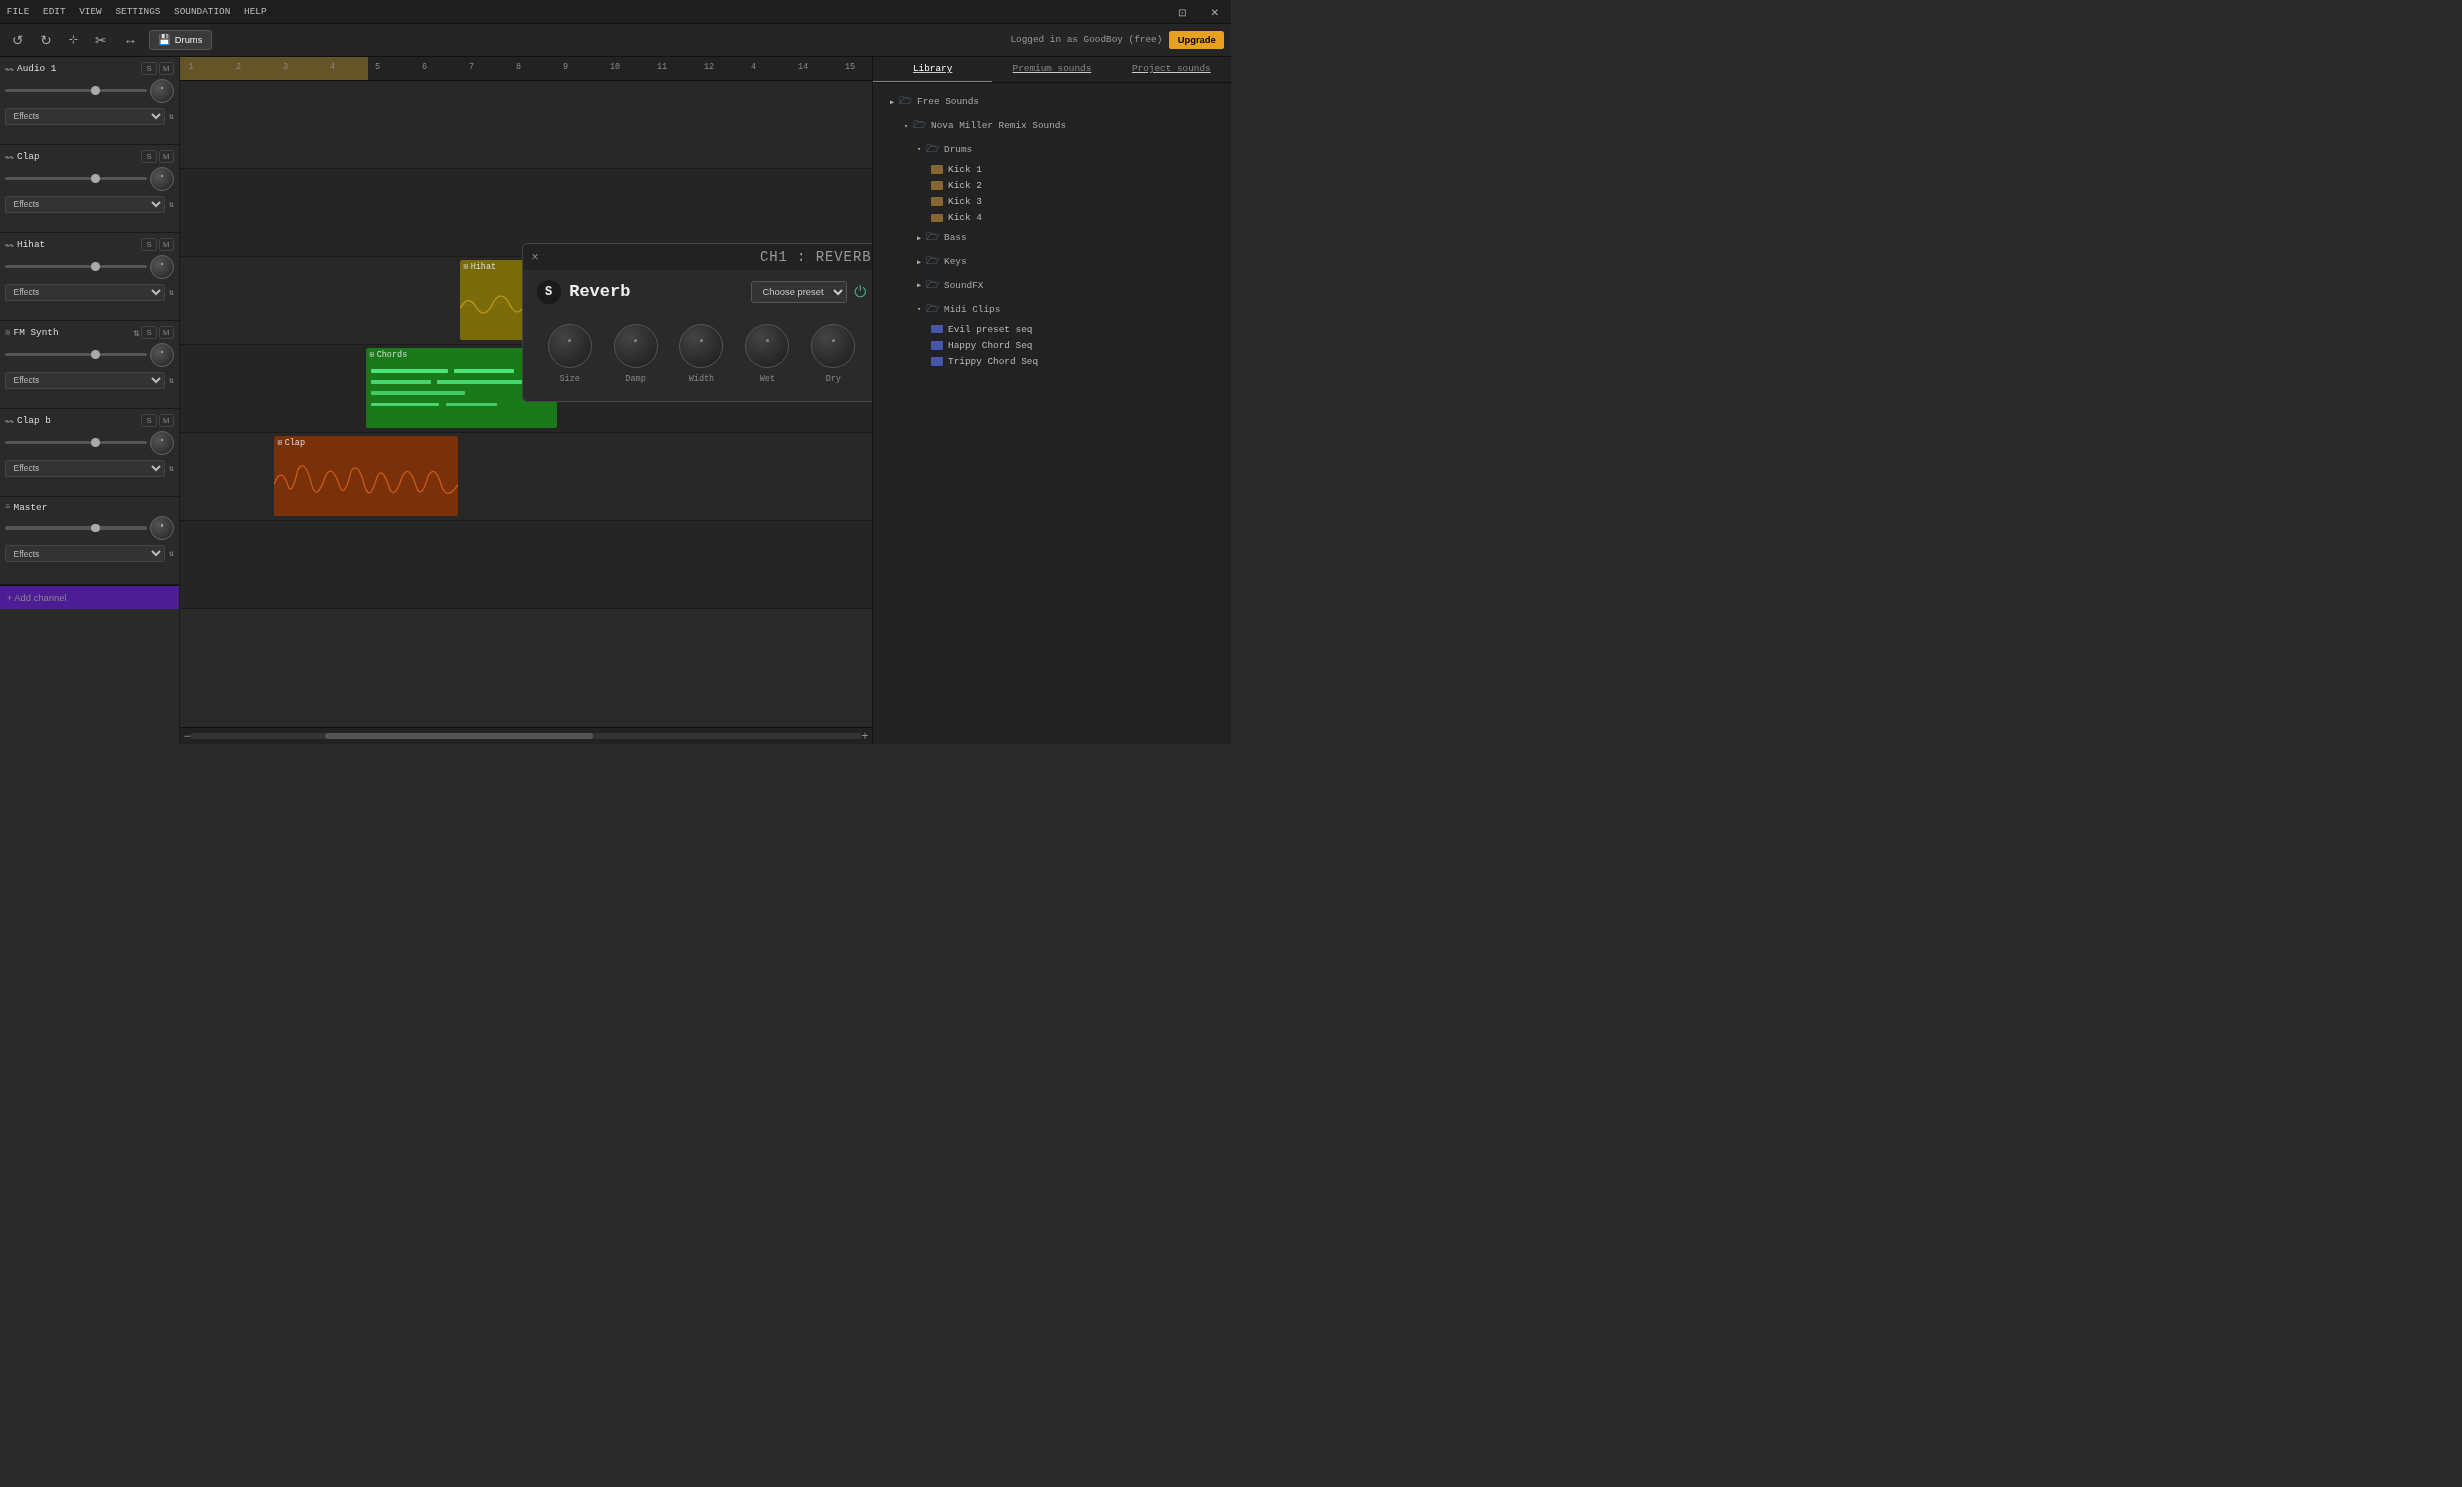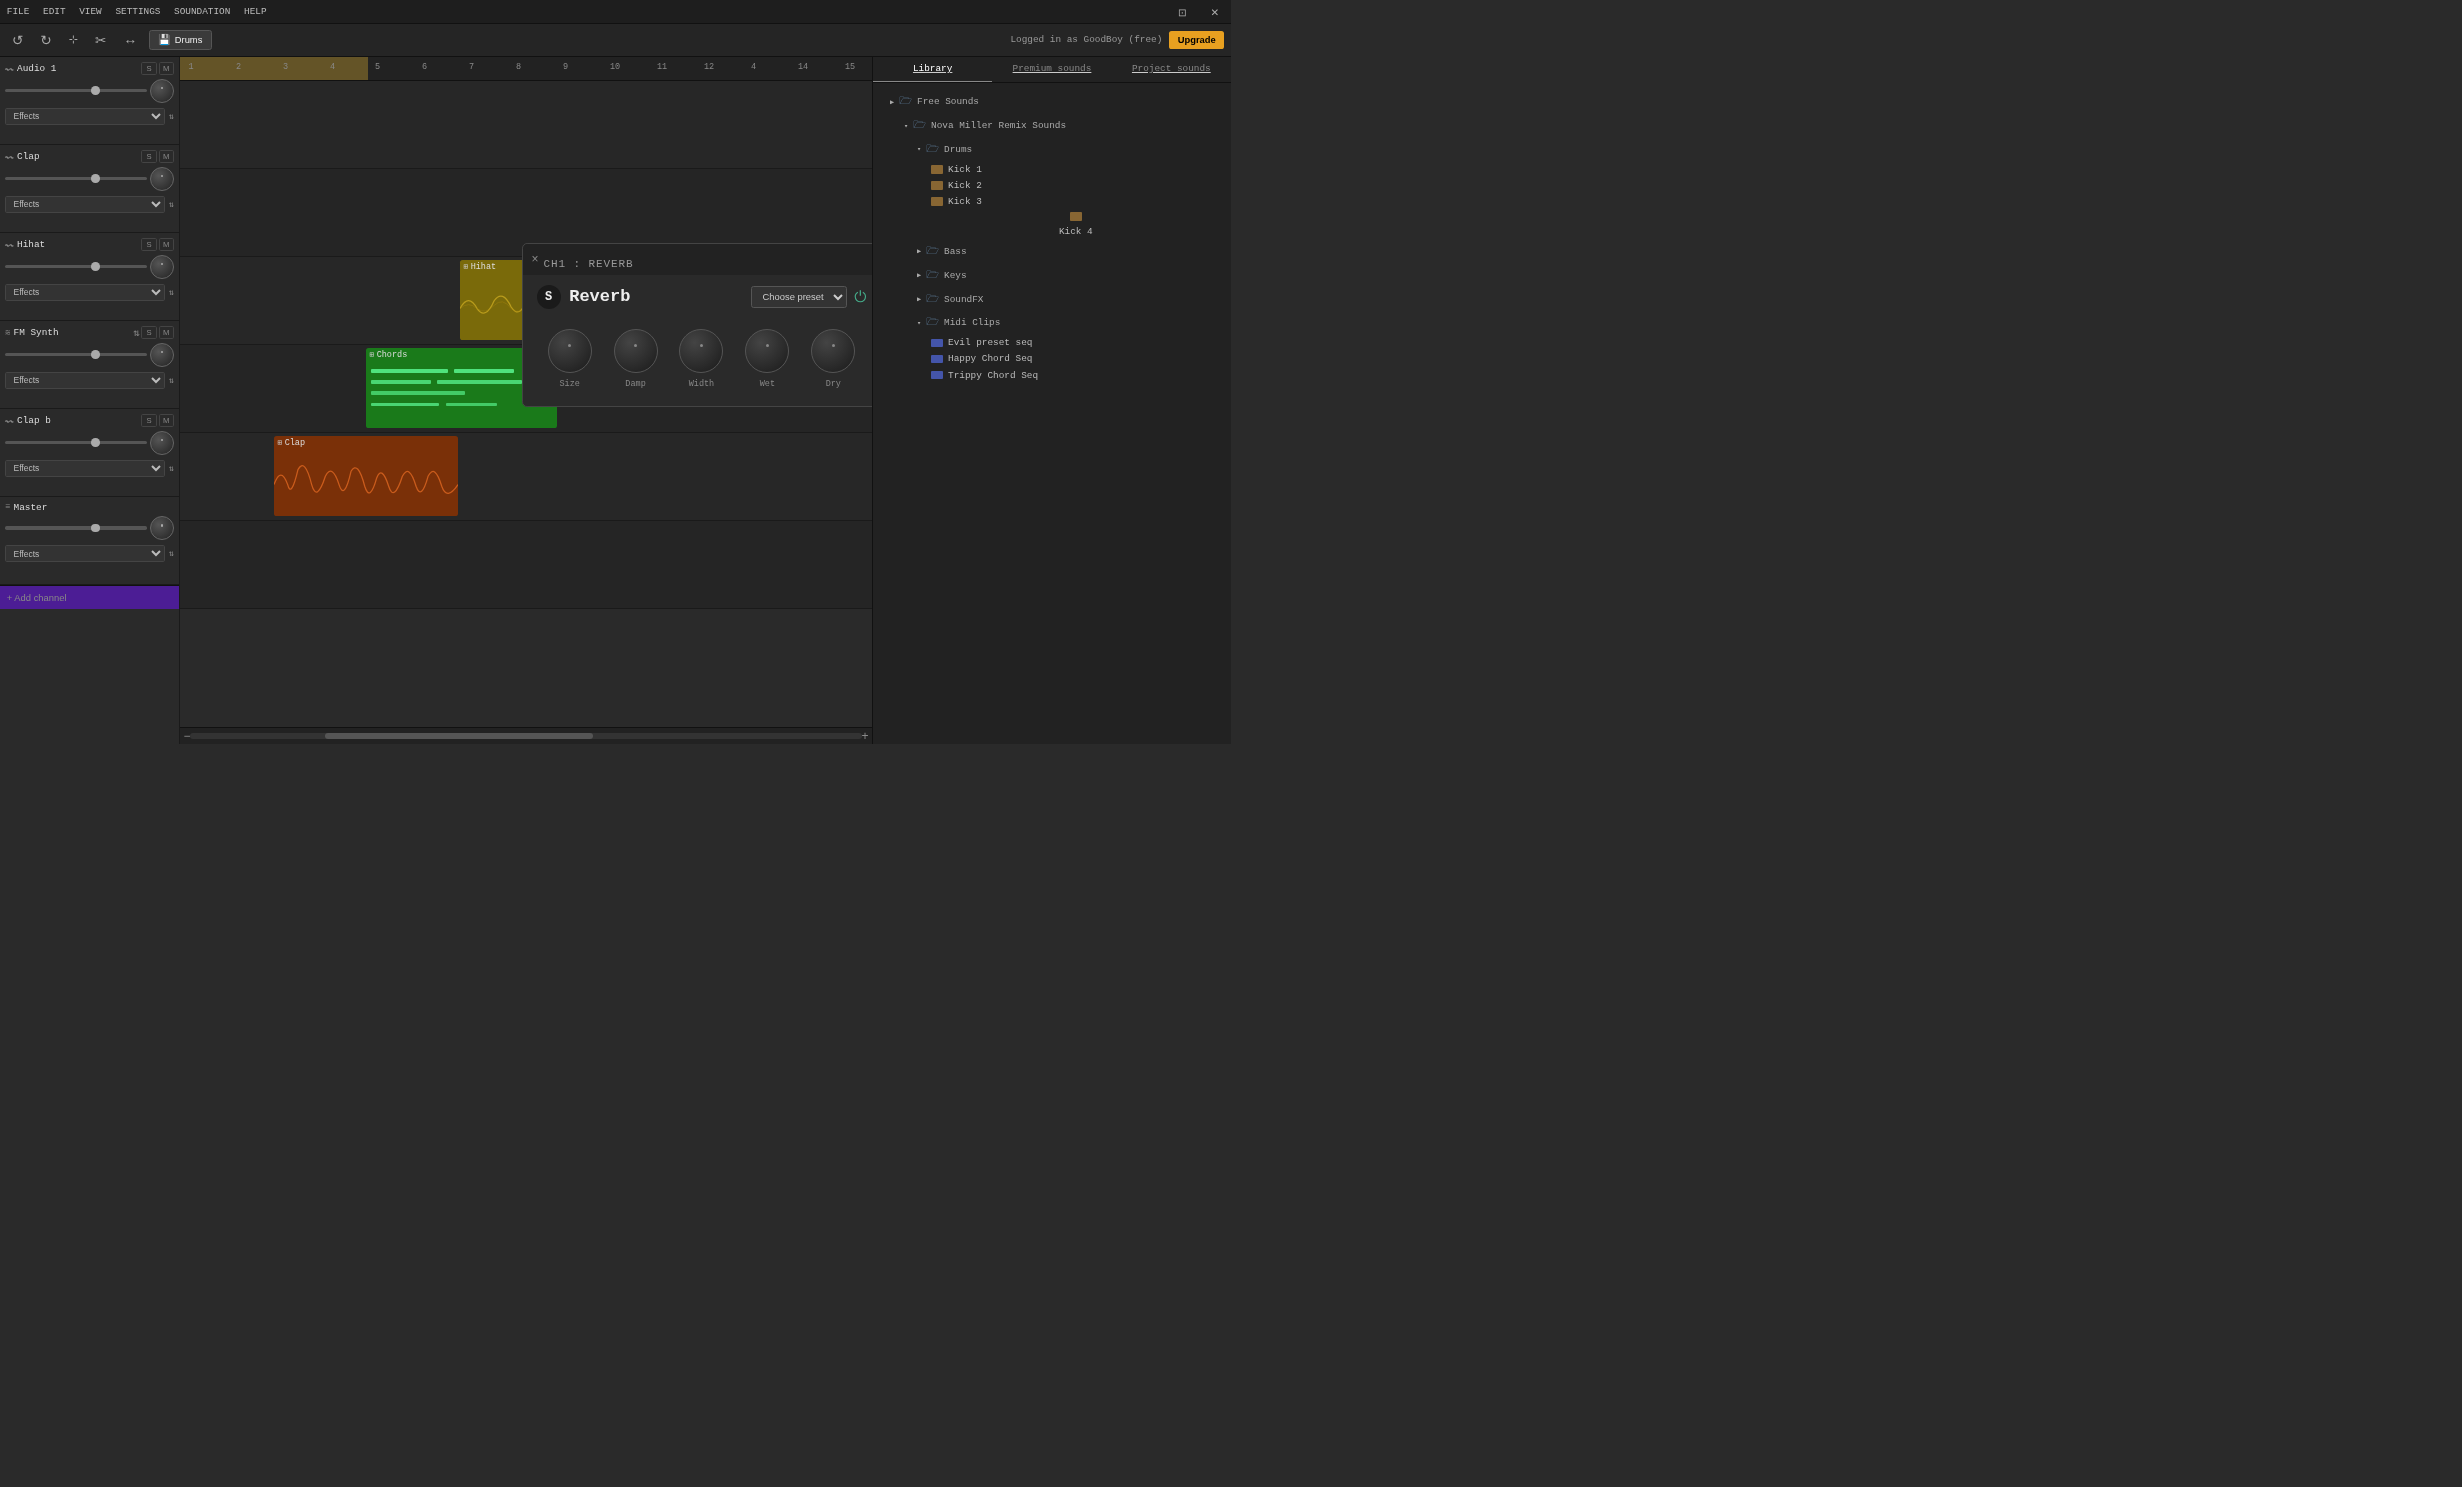--- a/index.html
+++ b/index.html
@@ -85,21 +85,21 @@
     .transport-icon-btn { background: none; border: none; color: #888; cursor: pointer; font-size: 12px; }
 
     
     #add-channel { height: 24px; background: #4c1d95; display: flex; align-items: center; padding: 0 6.8px; border-top: 0.9px solid #111; }
     .add-channel-btn { background: none; border: none; color: #888; cursor: pointer; font-size: 9.4px; display: flex; align-items: center; gap: 3.4px; }
 
     
     #reverb-popup { position: absolute; background: #2a2a2a; border: 0.9px solid #444; border-radius: 5.1px; width: 359px; z-index: 100; }
     #reverb-titlebar { background: #222; padding: 5.1px 8.5px; display: flex; align-items: center; border-radius: 5.1px 5.1px 0 0; font-size: 8.5px; color: #888; }
     #reverb-close { background: none; border: none; color: #888; cursor: pointer; font-size: 12px; margin-right: 5.1px; }
-    #reverb-title-text { flex: 1; text-align: left; font-size: 11px; color: #999; letter-spacing: 0.9px; margin-top: 9px; }
+    #reverb-title-text { flex: 1; text-align: right; font-size: 14px; color: #999; letter-spacing: 0.9px; }
     #reverb-body { padding: 10.3px 13.7px; }
     #reverb-header { display: flex; align-items: center; margin-bottom: 13.7px; }
     .reverb-logo { width: 24px; height: 24px; background: #1a1a1a; border-radius: 50%; display: flex; align-items: center; justify-content: center; font-weight: bold; color: #eee; font-size: 12px; margin-right: 8.5px; }
     .reverb-name { font-size: 17px; color: #eee; font-weight: bold; flex: 1; }
     .preset-select { background: #333; border: 0.9px solid #555; color: #ccc; padding: 3.4px 6.8px; border-radius: 2.6px; font-size: 9.4px; cursor: pointer; }
     .power-btn { background: none; border: none; color: #4a8; cursor: pointer; font-size: 15.4px; margin-left: 6.8px; }
     #reverb-knobs { display: flex; justify-content: space-around; padding: 6.8px 0; }
     .reverb-knob-wrap { display: flex; flex-direction: column; align-items: center; gap: 5.1px; }
     .reverb-knob { width: 44px; height: 44px; border-radius: 50%; background: radial-gradient(circle at 35% 30%, #444, #1a1a1a); border: 1.7px solid #555; display: flex; align-items: center; justify-content: center; cursor: pointer; }
     .reverb-knob-dot { width: 3.4px; height: 3.4px; background: #888; border-radius: 50%; margin-top: -12px; }
@@ -441,21 +441,21 @@
         <span>Kick 1</span>
       </div>
       <div class="lib-item" style="padding-left:58px;">
         <div class="file-icon"></div>
         <span>Kick 2</span>
       </div>
       <div class="lib-item" style="padding-left:58px;">
         <div class="file-icon"></div>
         <span>Kick 3</span>
       </div>
-      <div class="lib-item" style="padding-left:58px;flex-direction:column;">
+      <div class="lib-item" style="padding-left:58px;">
         <div class="file-icon"></div>
         <span>Kick 4</span>
       </div>
 
       <div class="lib-group lib-indent3">
         <span class="tri">▶</span>
         <span style="color:#6688aa; font-size:10.3px;">🗁</span>
         <span>Bass</span>
       </div>
 

